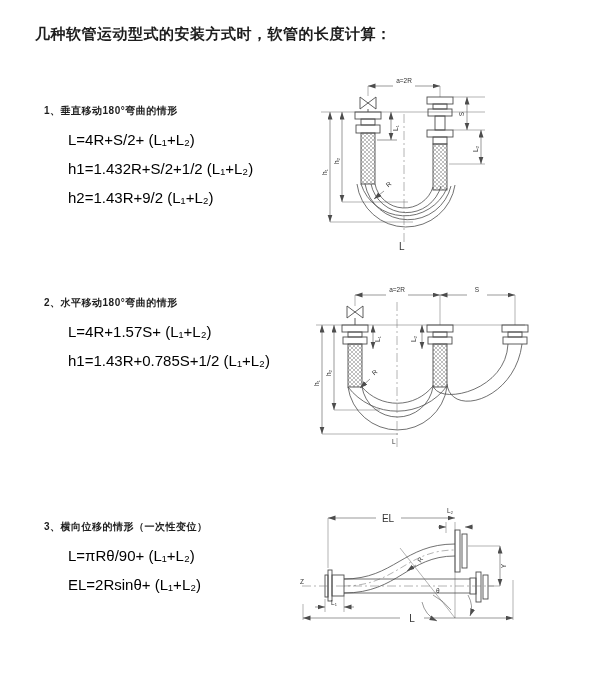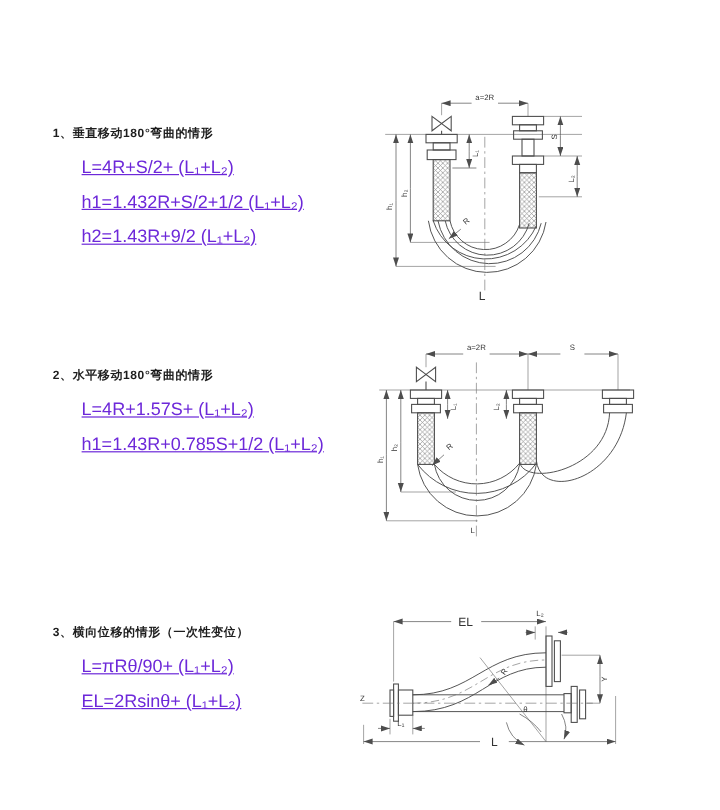--- a/index.html
+++ b/index.html
@@ -2,21 +2,21 @@
 <html><head>
 <meta charset="utf-8">
 <style>
   html,body{margin:0;padding:0;background:#ffffff;}
   #page{position:relative;width:600px;height:675px;background:#fff;overflow:hidden;
         font-family:"Liberation Sans","DejaVu Sans",sans-serif;color:#1d1d1d;}
   .title{position:absolute;left:35px;top:25px;font-size:15px;font-weight:600;letter-spacing:.5px;}
   .section{position:absolute;left:44px;}
   .sec-heading{font-size:10px;font-weight:600;letter-spacing:.5px;white-space:nowrap;}
   .formulas{margin:7px 0 0 24px;}
-  .formula{font-size:15px;line-height:29px;white-space:nowrap;color:#6d28d9;text-decoration:underline;}
+  .formula{font-size:15px;line-height:29px;white-space:nowrap;color:#000000;}
   svg.dwg{position:absolute;overflow:visible;}
   svg.dwg line, svg.dwg path, svg.dwg rect{stroke:#4d4d4d;fill:none;stroke-width:.9;}
   svg.dwg .dim{stroke:#555;stroke-width:.6;}
   svg.dwg .thin{stroke:#666;stroke-width:.5;}
   svg.dwg .cl{stroke:#777;stroke-width:.55;stroke-dasharray:9 3 2 3;}
   svg.dwg .hose{stroke-width:.8;}
   svg.dwg .hatchrect{fill:url(#hp);}
   svg.dwg text{fill:#333;stroke:none;font-family:"Liberation Sans","DejaVu Sans",sans-serif;font-size:6.5px;}
   svg.dwg text.big{font-size:10px;}
 </style>
@@ -29,20 +29,21 @@
     <defs>
       <marker id="arw" markerWidth="8" markerHeight="6" refX="7.5" refY="2.5" orient="auto" markerUnits="userSpaceOnUse">
         <path d="M0,0 L7.5,2.5 L0,5 Z" fill="#4d4d4d" stroke="none"></path>
       </marker>
       <pattern id="hp" width="4" height="4" patternUnits="userSpaceOnUse">
         <path d="M0,4 L4,0 M0,0 L4,4" stroke="#8a8a8a" stroke-width="0.55" fill="none"></path>
       </pattern>
     </defs>
   </svg>
 
+  <div class="title">几种软管运动型式的安装方式时，软管的长度计算：</div>
 
   <div class="section" style="top:104px">
     <div class="sec-heading">1、垂直移动180°弯曲的情形</div>
     <div class="formulas">
       <div class="formula">L=4R+S/2+ (L₁+L₂)</div>
       <div class="formula">h1=1.432R+S/2+1/2 (L₁+L₂)</div>
       <div class="formula">h2=1.43R+9/2 (L₁+L₂)</div>
     </div>
   </div>
 
@@ -110,21 +111,21 @@
       <path class="hose" d="M 52,112 A 44,44 0 0 0 138,114"></path>
     </g>
 
     <line class="dim" x1="71" y1="119" x2="61" y2="127" marker-end="url(#arw)"></line>
     <text transform="translate(77,114) rotate(-40)" text-anchor="middle" font-size="8">R</text>
 
     <line class="cl" x1="91" y1="42" x2="91" y2="172"></line>
     <text class="big" x="86" y="178">L</text>
   </svg>
 
-  <div class="section" style="top:306px">
+  <div class="section" style="top:296px">
     <div class="sec-heading">2、水平移动180°弯曲的情形</div>
     <div class="formulas">
       <div class="formula">L=4R+1.57S+ (L₁+L₂)</div>
       <div class="formula">h1=1.43R+0.785S+1/2 (L₁+L₂)</div>
     </div>
   </div>
 
   <svg class="dwg" style="left:310px;top:282px" width="290" height="180" viewBox="0 0 290 180">
 
     <line class="dim" x1="76" y1="13" x2="45" y2="13" marker-end="url(#arw)"></line>

